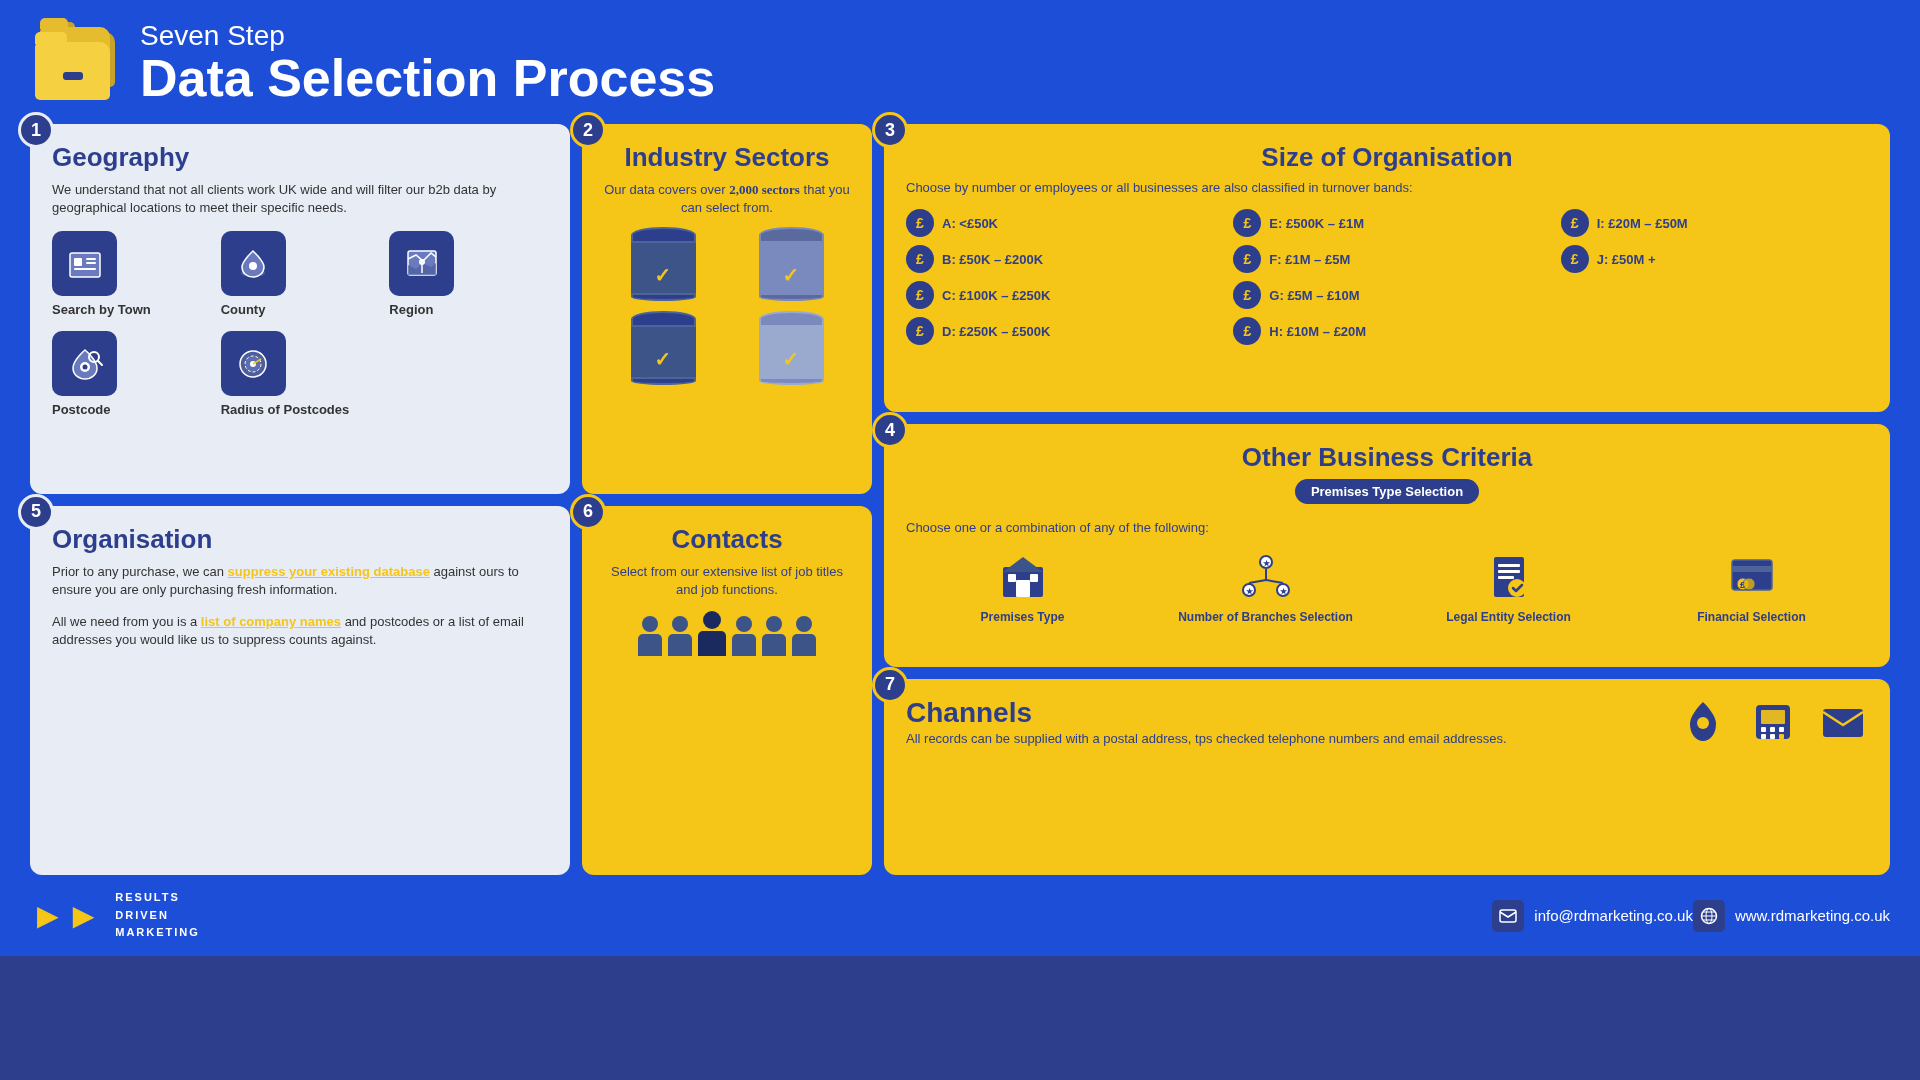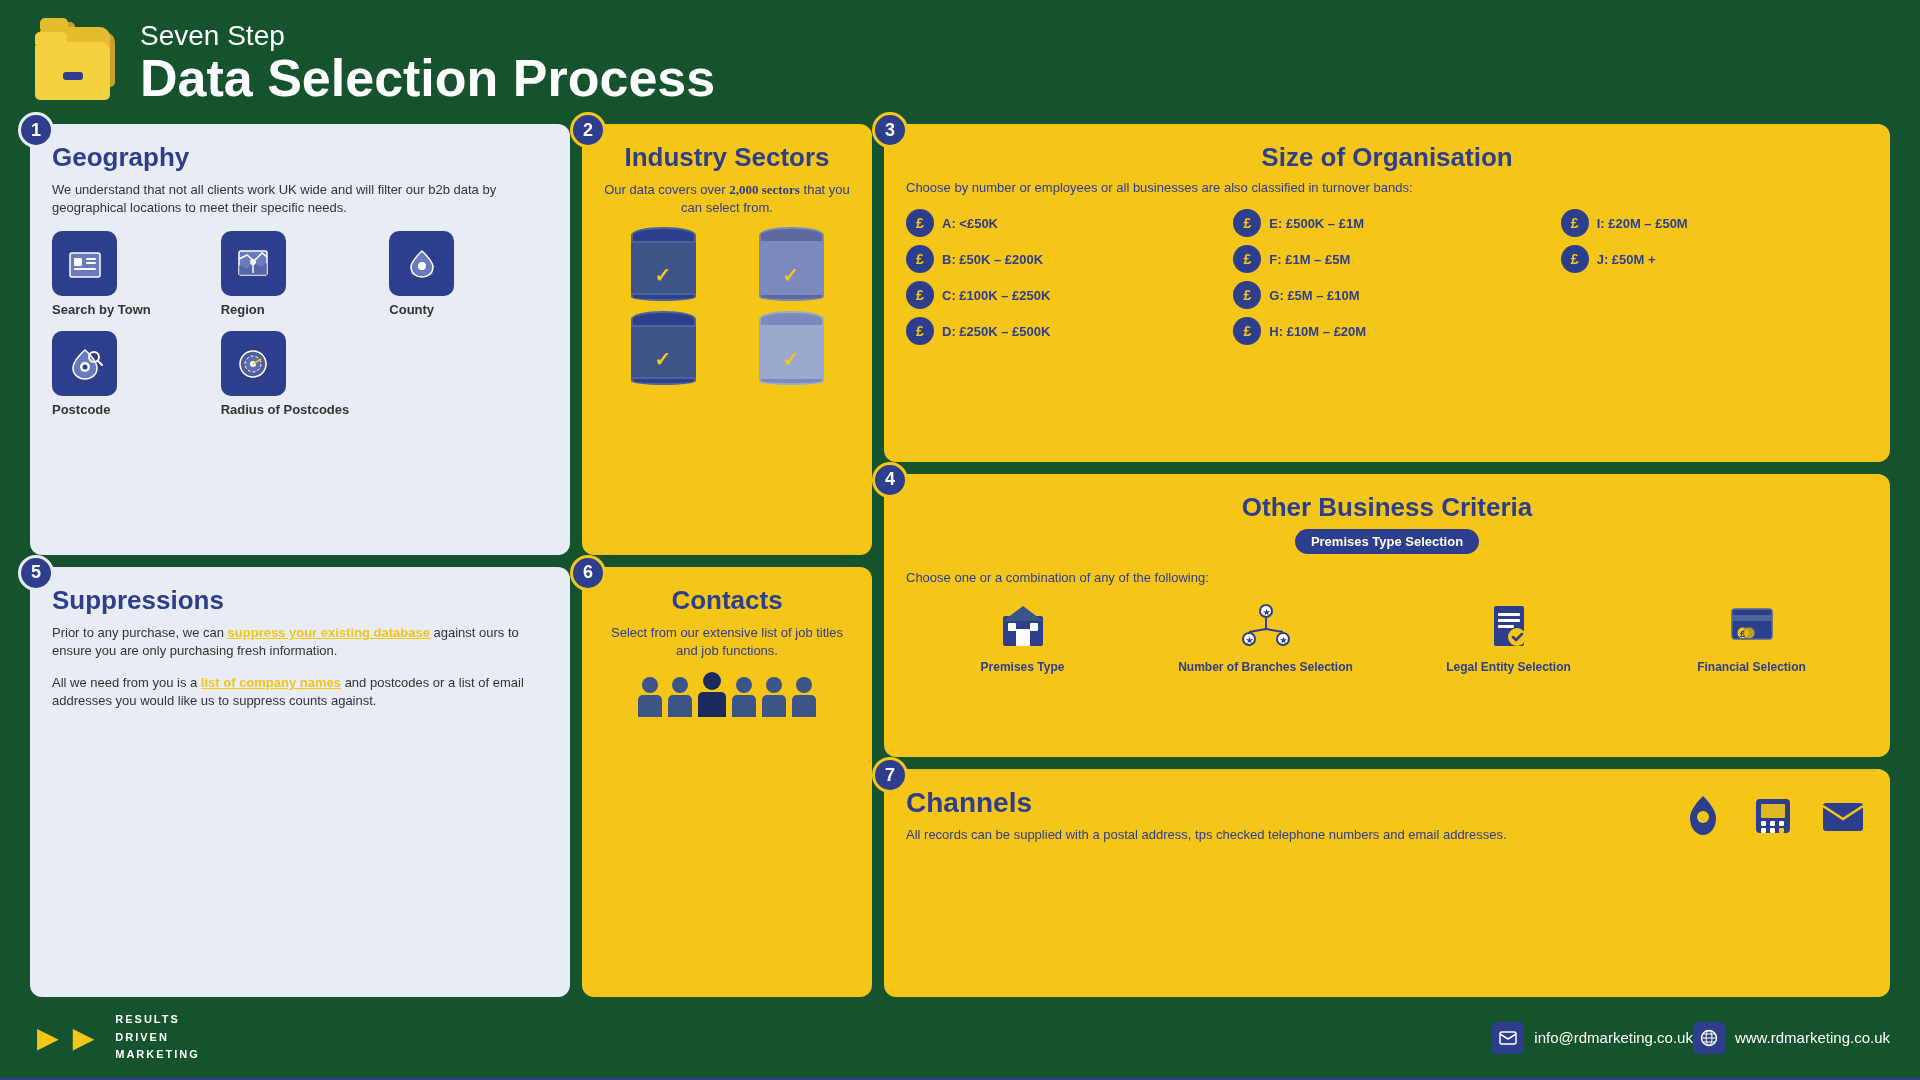--- a/index.html
+++ b/index.html
@@ -7,22 +7,22 @@
       width: 1920px;
       height: 1080px;
       background-color: #2d3e8c;
       font-family: 'Arial', sans-serif;
       overflow: hidden;
       position: relative;
     }
 
     .main-container {
       width: 1920px;
-      height: 1078px;
-      background-color: #14532d;
+      height: 956px;
+      background-color: #1d4ed8;
       display: flex;
       flex-direction: column;
       padding: 20px 30px 10px 30px;
       gap: 10px;
     }
 
     
     .header {
       display: flex;
       align-items: center;
@@ -442,21 +442,20 @@
     }
 
     .channels-text {
       flex: 1;
     }
 
     .channels-heading {
       font-size: 28px;
       font-weight: 900;
       color: #2d3e8c;
-      margin-bottom: 6px;
     }
 
     .channels-body {
       font-size: 13px;
       color: #2d3e8c;
       line-height: 1.5;
     }
 
     .channels-icons {
       display: flex;
@@ -564,39 +563,39 @@
                 <rect x="20" y="13" width="10" height="2" rx="1" fill="white"></rect>
                 <rect x="20" y="17" width="10" height="2" rx="1" fill="white"></rect>
               </svg>
             </div>
             <span class="geo-icon-label">Search by Town</span>
           </div>
 
           <div class="geo-icon-item">
             <div class="geo-svg-box">
               <svg width="38" height="38" viewBox="0 0 38 38" fill="none">
+                <ellipse cx="19" cy="28" rx="12" ry="4" fill="#6a7abf" opacity="0.5"></ellipse>
+                <path d="M19 6 C19 6 8 16 8 22 C8 28 13 32 19 32 C25 32 30 28 30 22 C30 16 19 6 19 6Z" fill="#6a7abf" stroke="white" stroke-width="1.5"></path>
+                <circle cx="19" cy="21" r="4" fill="white"></circle>
+              </svg>
+            </div>
+            <span class="geo-icon-label">County</span>
+          </div>
+
+          <div class="geo-icon-item">
+            <div class="geo-svg-box">
+              <svg width="38" height="38" viewBox="0 0 38 38" fill="none">
                 <rect x="5" y="6" width="28" height="24" rx="2" fill="#6a7abf" stroke="white" stroke-width="1.5"></rect>
                 <path d="M5 14 L13 10 L20 16 L28 8 L33 12" stroke="white" stroke-width="1.5" fill="none"></path>
                 <path d="M5 20 L13 24 L20 18 L28 22 L33 18 L33 30 L5 30Z" fill="#4d5e9e" opacity="0.7"></path>
                 <circle cx="19" cy="17" r="3" fill="white"></circle>
                 <line x1="19" y1="20" x2="19" y2="28" stroke="white" stroke-width="1.5"></line>
               </svg>
             </div>
             <span class="geo-icon-label">Region</span>
-          </div>
-
-          <div class="geo-icon-item">
-            <div class="geo-svg-box">
-              <svg width="38" height="38" viewBox="0 0 38 38" fill="none">
-                <ellipse cx="19" cy="28" rx="12" ry="4" fill="#6a7abf" opacity="0.5"></ellipse>
-                <path d="M19 6 C19 6 8 16 8 22 C8 28 13 32 19 32 C25 32 30 28 30 22 C30 16 19 6 19 6Z" fill="#6a7abf" stroke="white" stroke-width="1.5"></path>
-                <circle cx="19" cy="21" r="4" fill="white"></circle>
-              </svg>
-            </div>
-            <span class="geo-icon-label">County</span>
           </div>
 
           <div class="geo-icon-item">
             <div class="geo-svg-box">
               <svg width="38" height="38" viewBox="0 0 38 38" fill="none">
                 <path d="M19 5 C19 5 7 15 7 23 C7 30 13 34 19 34 C25 34 31 30 31 23 C31 15 19 5 19 5Z" fill="#6a7abf" stroke="white" stroke-width="1.5"></path>
                 <circle cx="19" cy="22" r="5" fill="white"></circle>
                 <circle cx="19" cy="22" r="2.5" fill="#2d3e8c"></circle>
 
                 <circle cx="28" cy="12" r="5" stroke="white" stroke-width="2" fill="none"></circle>
@@ -616,21 +615,21 @@
               </svg>
             </div>
             <span class="geo-icon-label">Radius of Postcodes</span>
           </div>
 
         </div>
       </div>
 
       <div class="card suppressions-card" style="flex:1;">
         <div class="step-badge">5</div>
-        <div class="card-heading">Suppressions</div>
+        <div class="card-heading">Organisation</div>
         <p class="card-text">
           Prior to any purchase, we can <span class="link-text">suppress your existing database</span> against ours to ensure you are only purchasing fresh information.
         </p>
         <p class="card-text">
           All we need from you is a <span class="link-text">list of company names</span> and postcodes or a list of email addresses you would like us to suppress counts against.
         </p>
       </div>
 
     </div>
 

